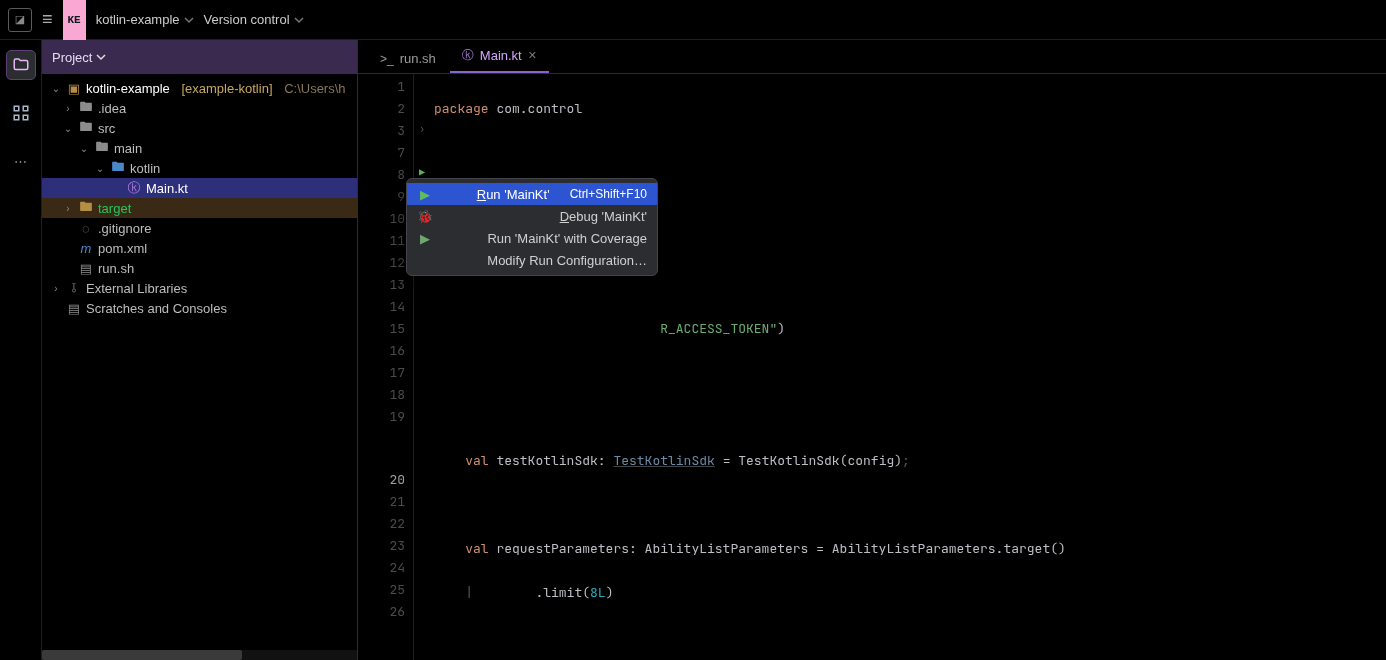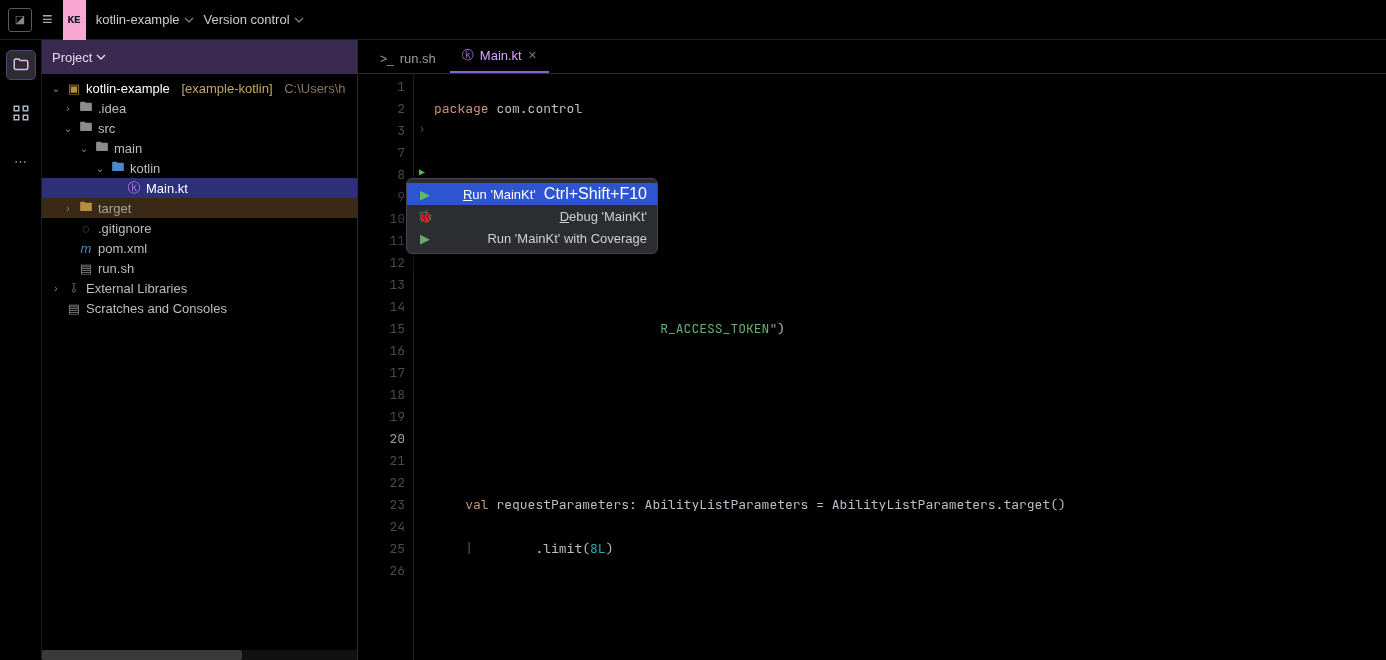--- a/index.html
+++ b/index.html
@@ -144,21 +144,21 @@
 .gutter {
   width: 56px;
   background:#000;
   color:#4b4b4b;
   text-align:right;
   padding-right: 8px;
   padding-top: 2px;
   border-right:1px solid #1e1f22;
 }
 .gutter .ln { height:22px; }
-.gutter .ln.cur { color:#9d9d9d; }
+.gutter .ln.cur { color:#9d9d9d;margin-top:41px; }
 .fold-col {
   width:16px;
   background:#000;
 }
 .fold-col .fm { height:22px; color:#555; font-size:10px; text-align:center;}
 .code {
   flex:1;
   padding-top:2px;
   position:relative;
   white-space: pre;
@@ -191,21 +191,21 @@
 .ctx-item {
   display:flex; align-items:center;
   height:22px;
   padding:0 10px;
   gap:8px;
   color:#d0d0d0;
 }
 .ctx-item.sel { background:#2e55d1; color:#fff; }
 .ctx-item .cic { width:16px; text-align:center; }
 .ctx-item .lab { flex:1;text-align:right; }
-.ctx-item .sc { color:#c9d4ff; font-size:16px; }
+.ctx-item .sc { color:#c9d4ff; font-size:12px;margin-left:12px; }
 .ctx-item.sel .sc { color:#fff; }
 .underline-access { text-decoration: underline; }
 
 .run-ic { color:#5fbd5f; }
 .bug-ic { color:#6fa86f; }
 .shield-ic { color:#6fa86f; }
 </style>
 </head>
 <body>
 
@@ -282,21 +282,21 @@
         <span>kotlin</span>
       </div>
       <div class="tree-row pad4 sel">
         <span class="chev"></span>
           <span class="ic file-kt">ⓚ</span>
         <span>Main.kt</span>
       </div>
       <div class="tree-row pad1 target-row">
         <span class="chev">›</span>
           <span class="ic folder-ic">🖿</span>
-        <span style="color:#a3a3a3">target</span>
+        <span style="color:#22c55e">target</span>
       </div>
       <div class="tree-row pad1">
         <span class="chev"></span>
           <span class="ic folder-gray">◌</span>
         <span>.gitignore</span>
       </div>
       <div class="tree-row pad1">
         <span class="chev"></span>
           <span class="ic" style="color:#4a88c7; font-style:italic;">m</span>
         <span>pom.xml</span>
@@ -388,20 +388,21 @@
       </div>
       <div class="code">
 <div class="line"><span class="kw">package</span><span class="pkg"> com.control</span></div>
 <div class="line"></div>
 <div class="line"><span class="kw">import </span><span class="foldbox">...</span></div>
 <div class="line"></div>
 <div class="line"></div>
 <div class="line">                             <span class="str">R_ACCESS_TOKEN"</span><span>)</span></div>
 <div class="line"></div>
 <div class="line"></div>
+<div class="line"><span class="kw">    val</span><span> testKotlinSdk: </span><span class="typelink">TestKotlinSdk</span><span> = TestKotlinSdk(config)</span><span class="dim">;</span></div>
 <div class="line"></div>
 <div class="line"><span class="kw">    val</span><span> requestParameters: AbilityListParameters = AbilityListParameters.target()</span></div>
 <div class="line">    <span class="dim">|</span><span>        .</span><span>limit</span><span>(</span><span class="num">8L</span><span>)</span></div>
 
 
 
 
 
 
 
@@ -420,13 +421,17 @@
     <span class="sc">Ctrl+Shift+F10</span>
   </div>
   <div class="ctx-item">
     <span class="cic bug-ic">🐞</span>
     <span class="lab"><span class="underline-access">D</span><span>ebug 'MainKt'</span></span>
   </div>
   <div class="ctx-item">
     <span class="cic shield-ic">▶</span>
     <span class="lab">Run 'MainKt' with Coverage</span>
   </div>
+  <div class="ctx-item">
+    <span class="cic"></span>
+    <span class="lab">Modify Run Configuration…</span>
+  </div>
 </div>
 
 </body></html>

